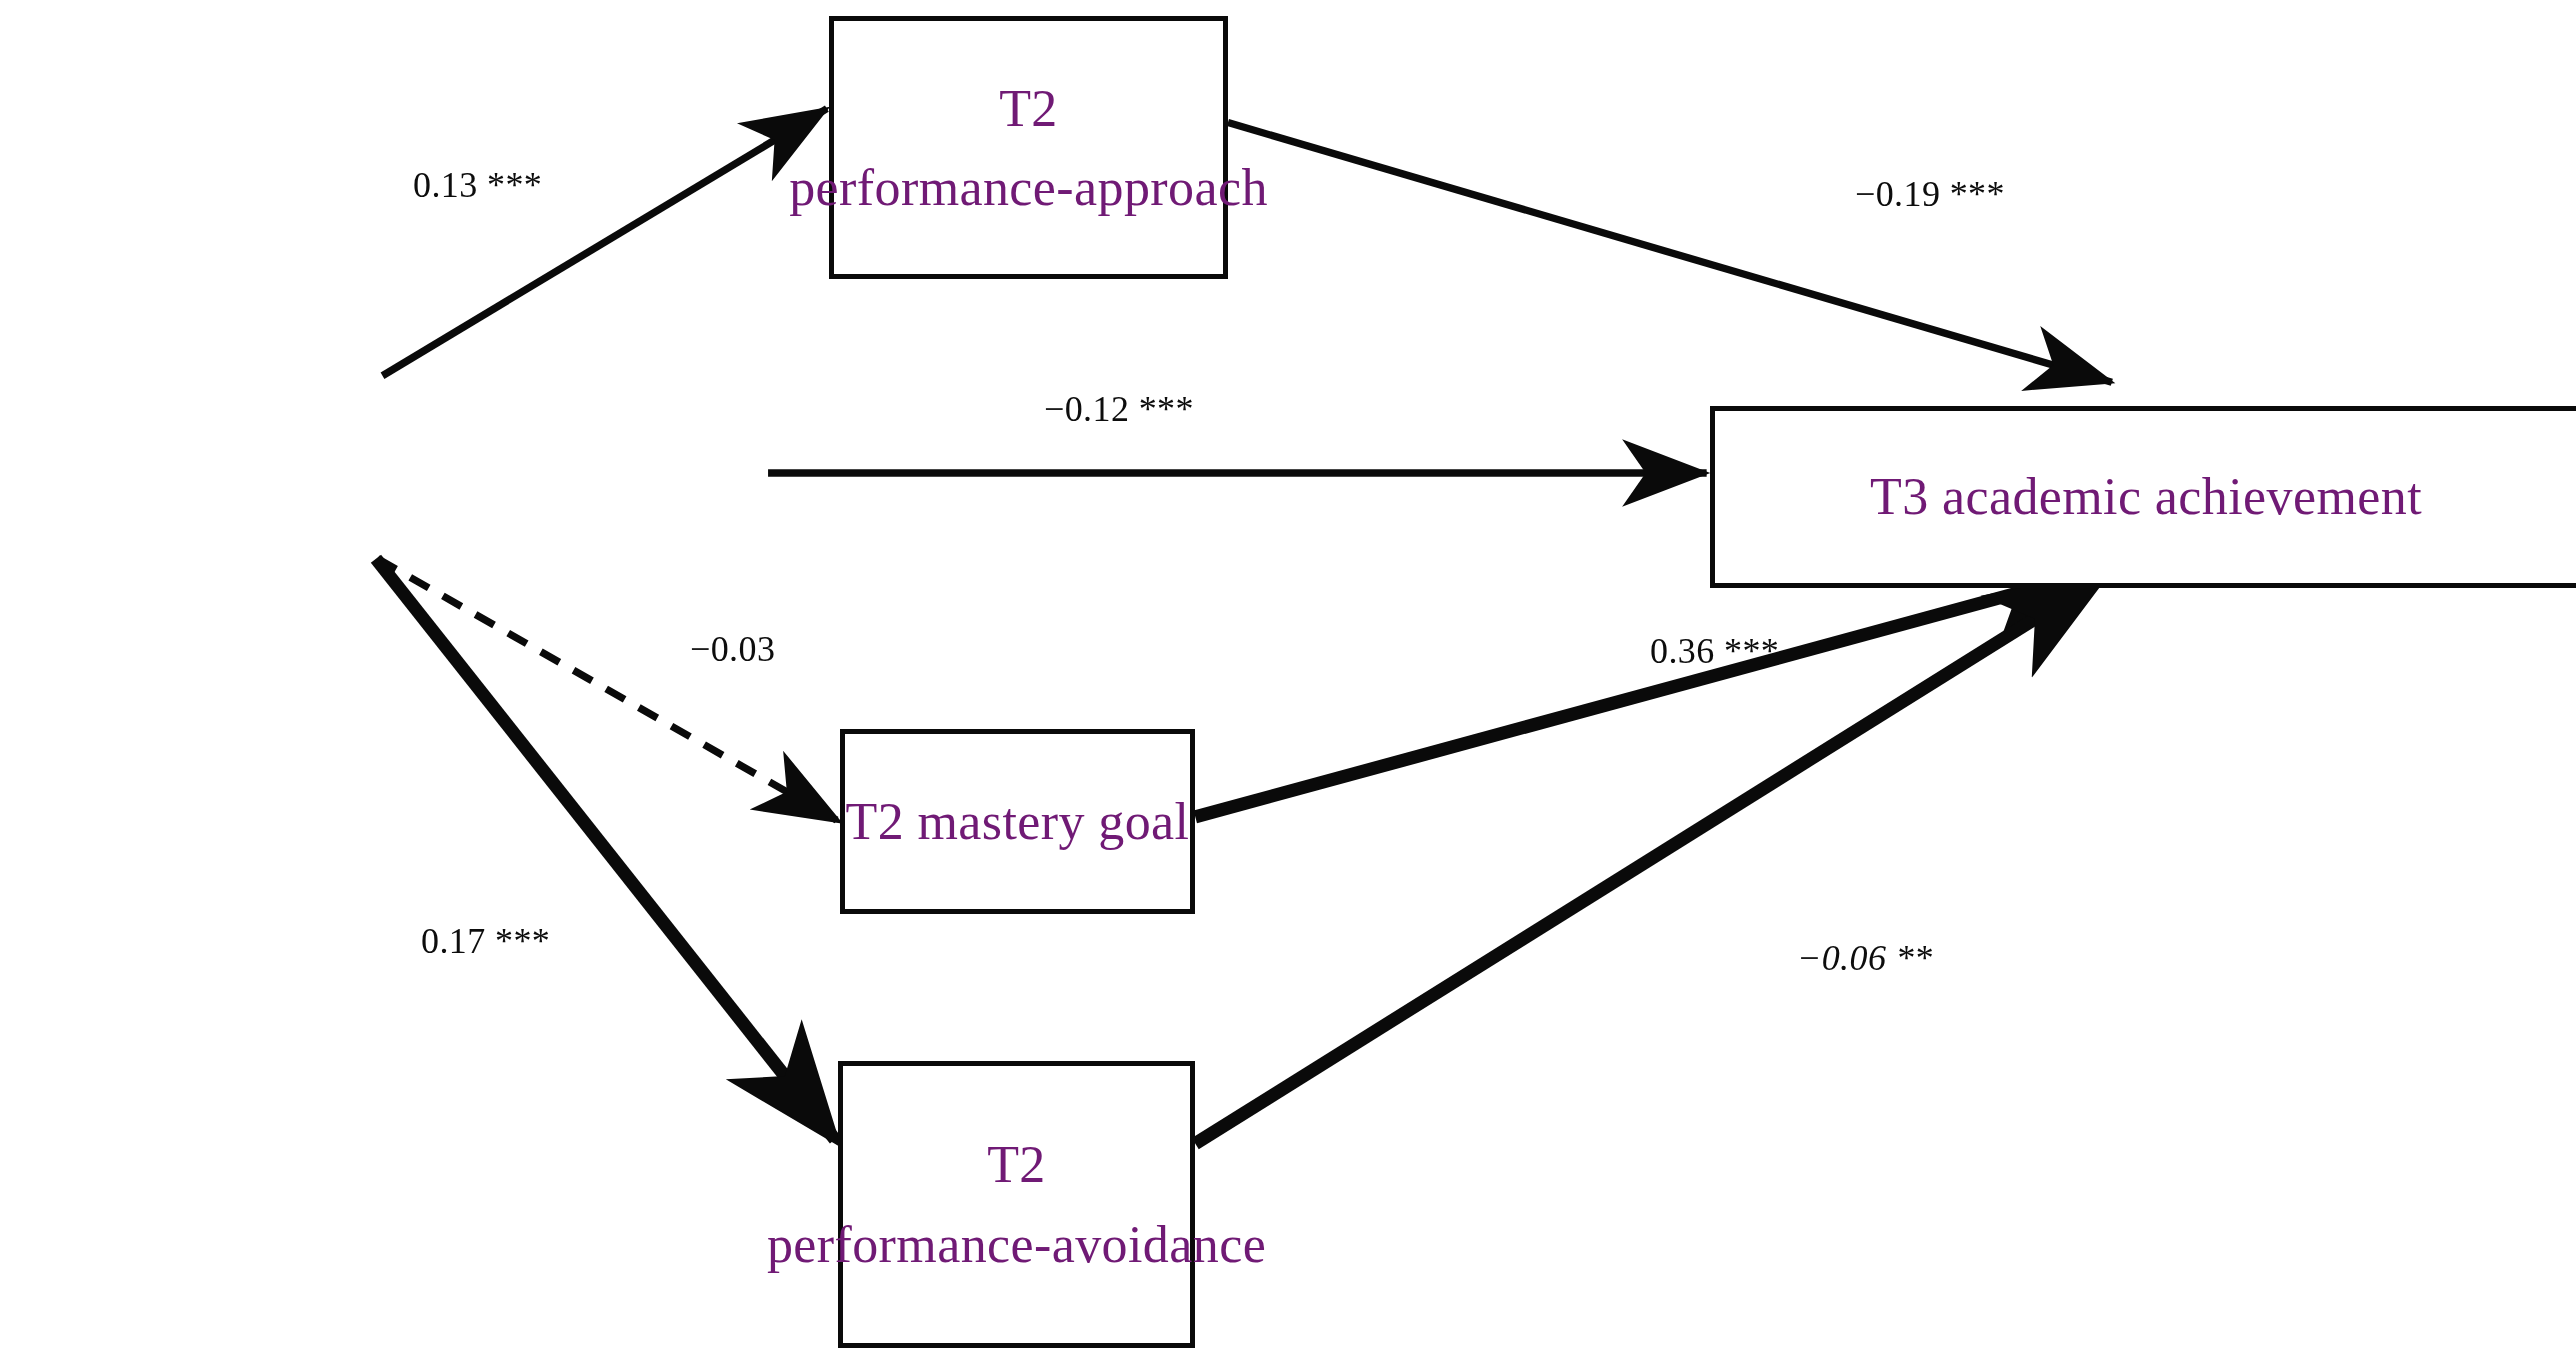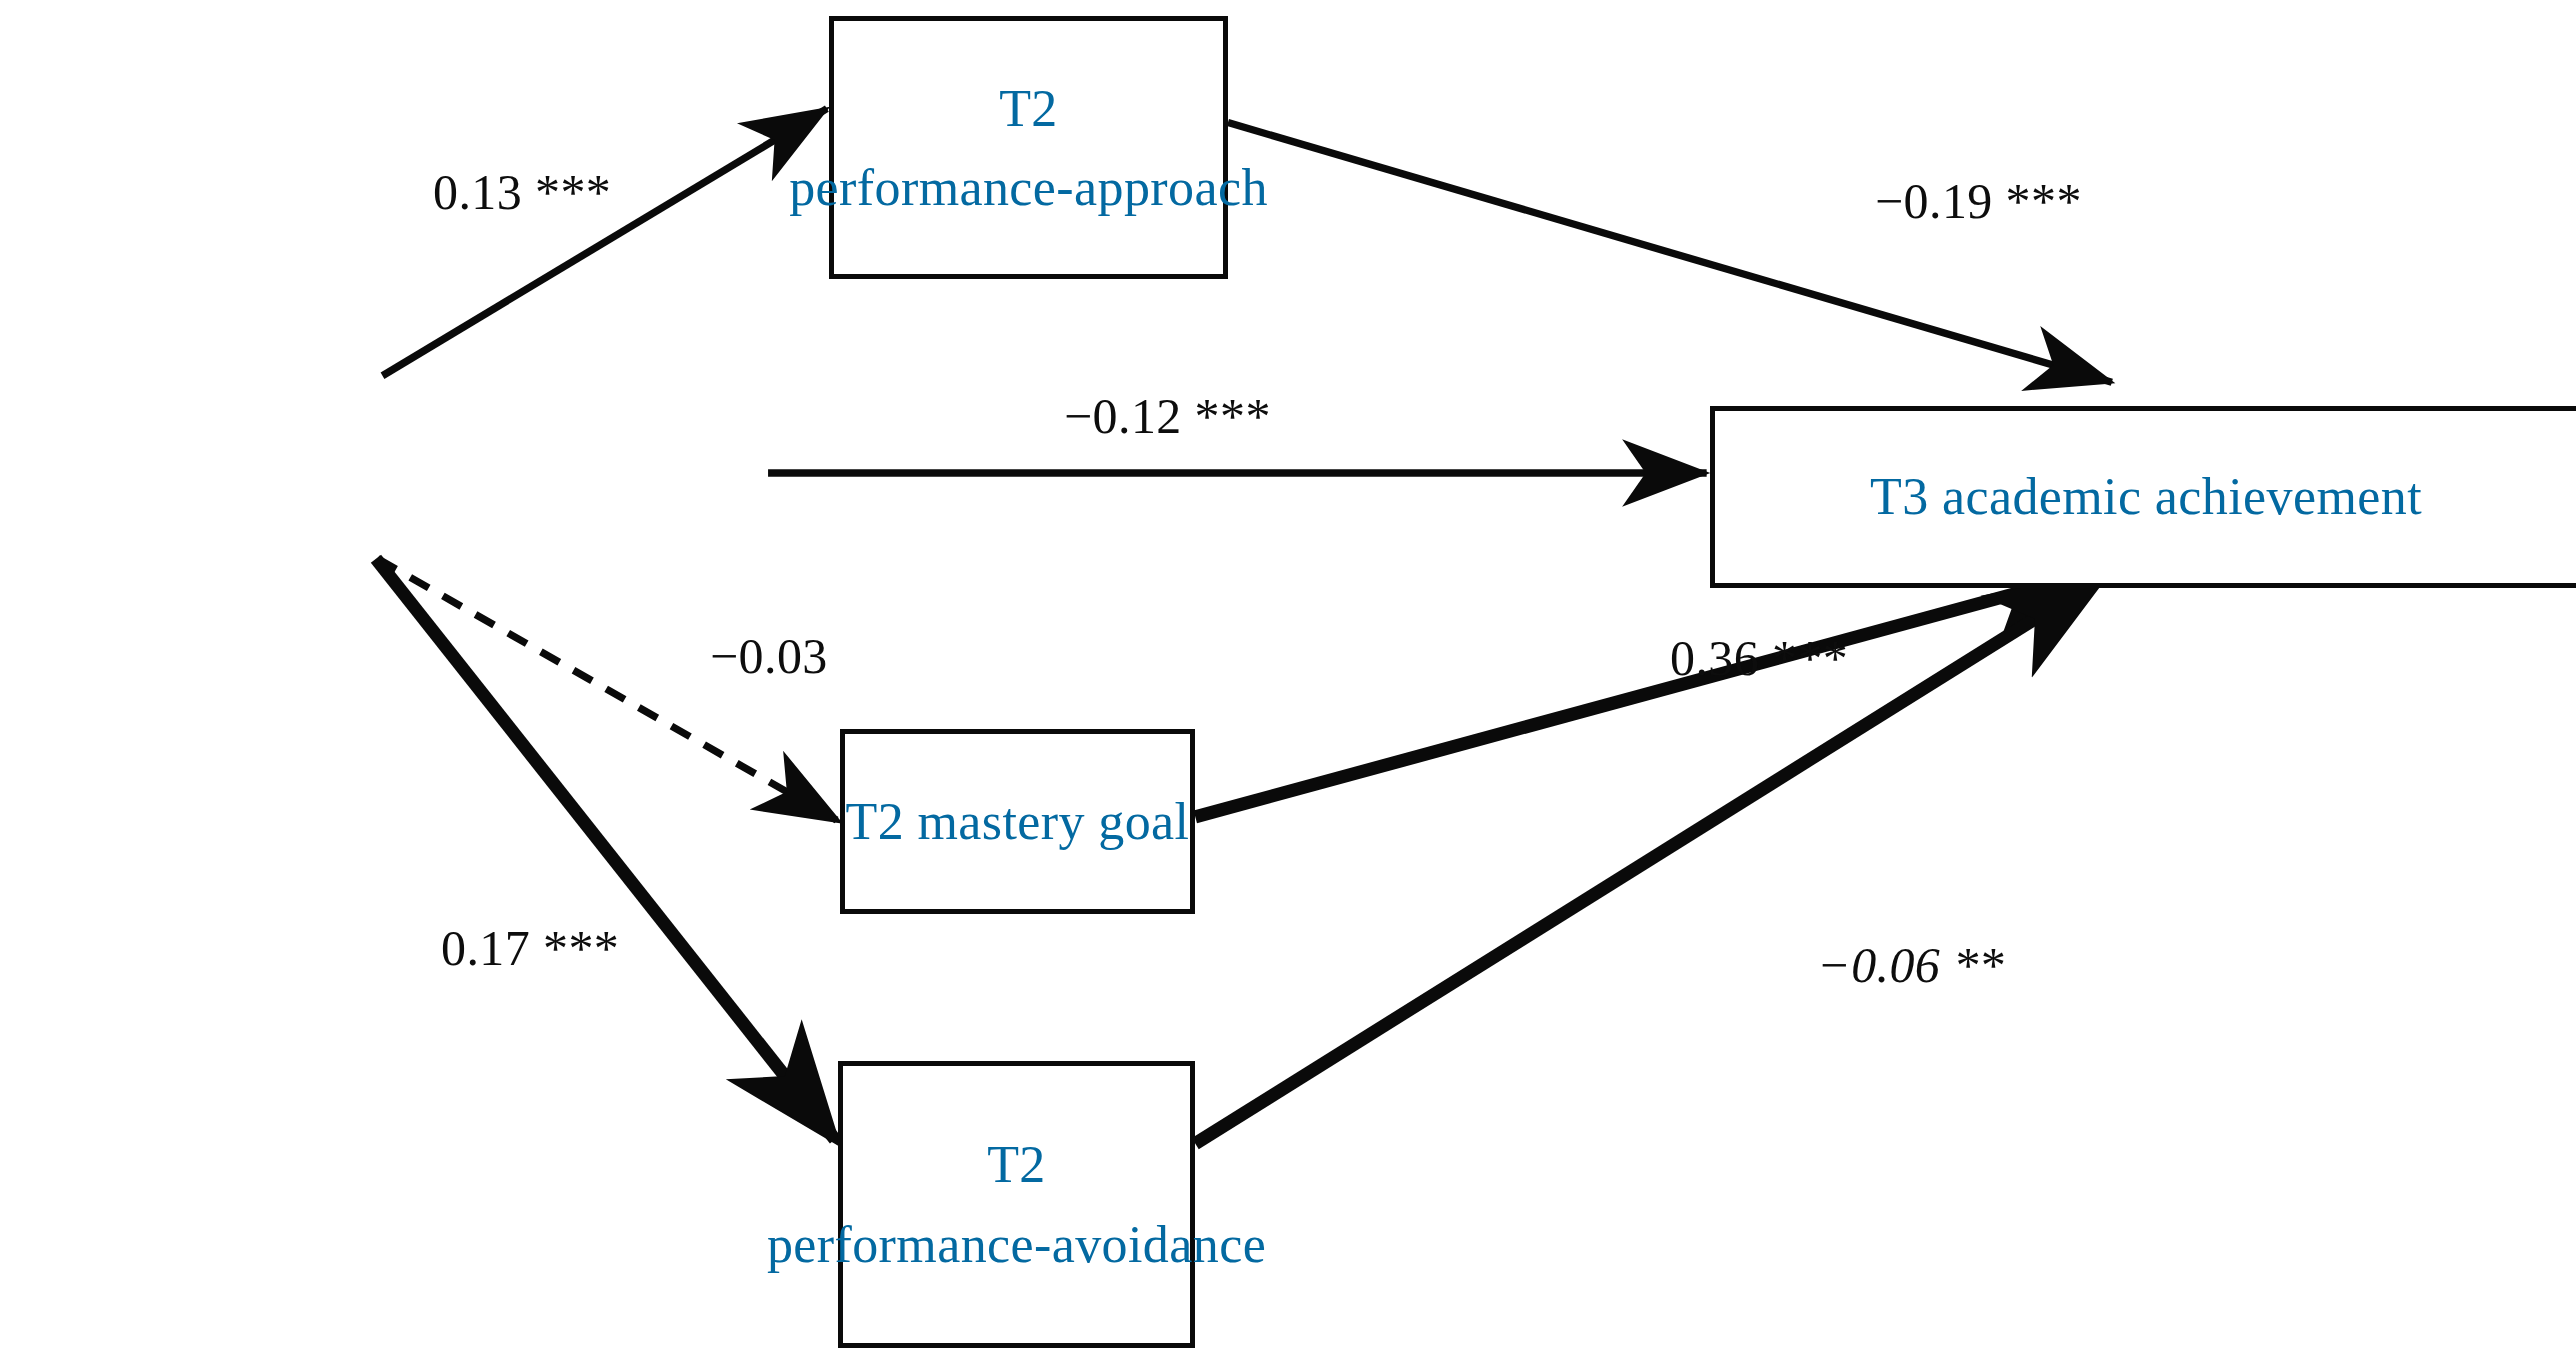--- a/index.html
+++ b/index.html
@@ -25,37 +25,36 @@
   .node-box {
     position: absolute;
     box-sizing: border-box;
     border: 5.7px solid #0a0a0a;
     background: #ffffff;
     display: flex;
     flex-direction: column;
     align-items: center;
     justify-content: center;
     text-align: center;
-    color: #0369a1;
+    color: #701a75;
     font-size: 52px;
     line-height: 1.52;
     letter-spacing: 0.4px;
   }
   .node-line {
     display: block;
     white-space: nowrap;
   }
   .edge-label {
     position: absolute;
     color: #0d0d0d;
-    font-size: 50px;
+    font-size: 36px;
     line-height: 1;
     white-space: nowrap;
     letter-spacing: 0.4px;
-    margin-left: 20px;
   }
 </style>
 </head>
 <body>
 
 <div id="canvas">
 
   <svg class="layer" viewBox="0 0 3153 1671">
     <defs>
       <marker id="arrowThin" markerWidth="14" markerHeight="14" refX="11.5" refY="5" orient="auto" markerUnits="strokeWidth">

